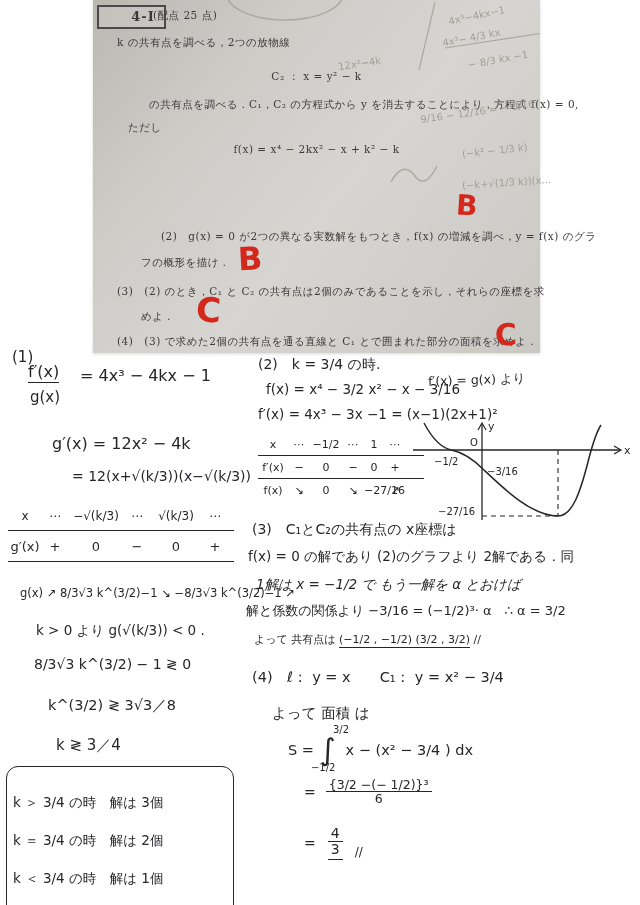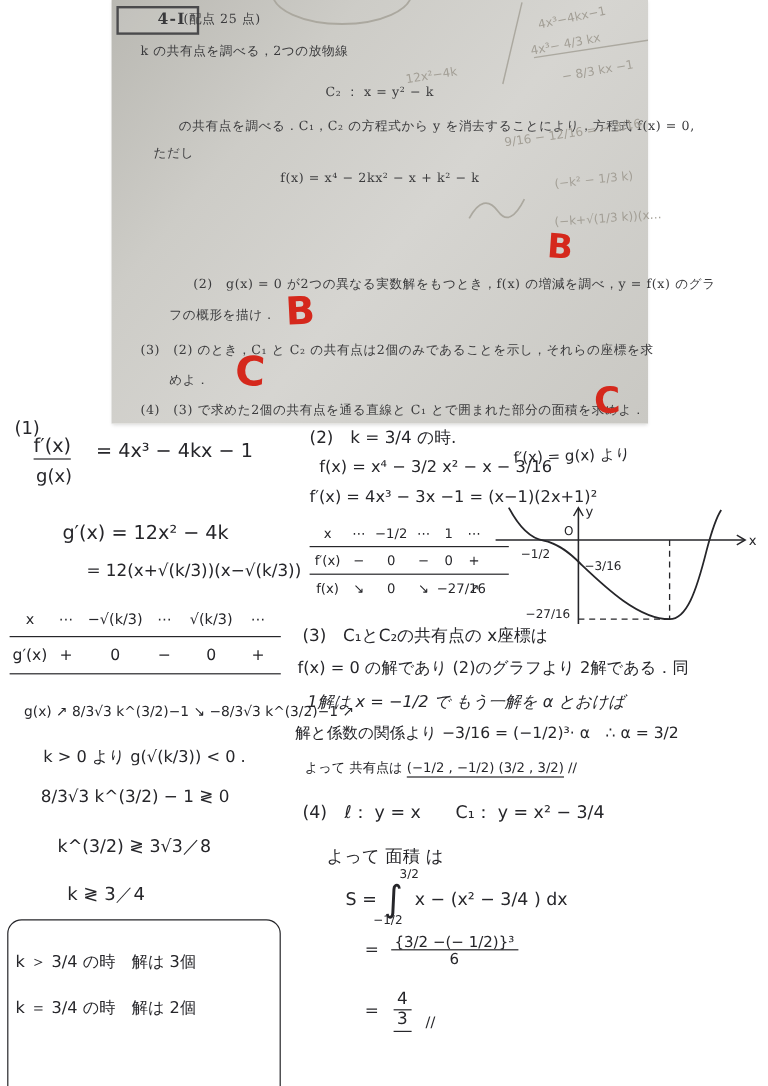--- a/index.html
+++ b/index.html
@@ -108,20 +108,21 @@
 
 <div class="abs hw" style="left:20px;top:586px;font-size:11.5px;">g(x) ↗ 8/3√3 k^(3/2)−1 ↘ −8/3√3 k^(3/2)−1 ↗</div>
 <div class="abs hw" style="left:36px;top:622px;font-size:13.5px;">k &gt; 0 より g(√(k/3)) &lt; 0 .</div>
 <div class="abs hw" style="left:34px;top:656px;font-size:14px;">8/3√3 k^(3/2) − 1 ≷ 0</div>
 <div class="abs hw" style="left:48px;top:696px;font-size:14.5px;">k^(3/2) ≷ 3√3／8</div>
 <div class="abs hw" style="left:56px;top:736px;font-size:15px;">k ≷ 3／4</div>
 
 <div class="abs box" style="left:6px;top:766px;width:214px;height:122px;padding:16px 6px;">
   <div class="hw" style="font-size:13.5px;line-height:38px;">k ＞ 3/4 の時　解は 3個</div>
   <div class="hw" style="font-size:13.5px;line-height:38px;">k ＝ 3/4 の時　解は 2個</div>
+  <div class="hw" style="font-size:13.5px;line-height:38px;">k ＜ 3/4 の時　解は 1個</div>
 </div>
 
 <div class="abs hw" style="left:258px;top:356px;font-size:14px;">(2)　k = 3/4 の時.</div>
 <div class="abs hw" style="left:266px;top:381px;font-size:13.5px;">f(x) = x⁴ − 3/2 x² − x − 3/16</div>
 <div class="abs hw" style="left:428px;top:372px;font-size:12.5px;transform:rotate(-2deg);">f′(x) = g(x) より</div>
 <div class="abs hw" style="left:258px;top:406px;font-size:13.5px;">f′(x) = 4x³ − 3x −1 = (x−1)(2x+1)²</div>
 
 <div class="abs sgn" style="left:258px;top:434px;width:166px;">
   <div class="sgn-row hw" style="height:21px;font-size:11px;border-bottom:1.4px solid #26262a;">
     <div class="sgn-cell" style="width:30px;">x</div>

